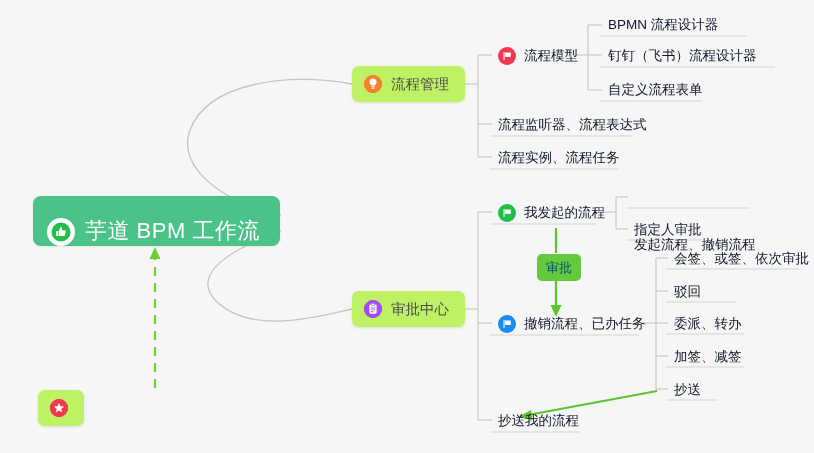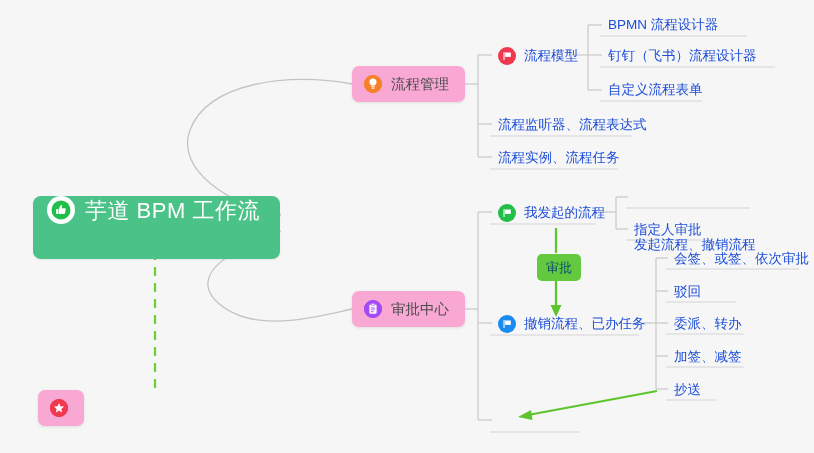--- a/index.html
+++ b/index.html
@@ -28,41 +28,41 @@
     height: 453px;
     pointer-events: none;
   }
 
   
   .root-node {
     position: absolute;
     left: 33px;
     top: 196px;
     width: 247px;
-    height: 63px;
+    height: 50px;
     background: #4bc287;
     border-radius: 8px;
     display: flex;
-    align-items: flex-start;
+    align-items: flex-end;
     padding-left: 14px;
     box-sizing: border-box;
     box-shadow: 0 1px 2px rgba(0,0,0,0.07);
   }
   .root-label {
     color: #ffffff;
     font-size: 22px;
     letter-spacing: 0.5px;
     margin-left: 10px;
     white-space: nowrap;
   }
 
   
   .card {
     position: absolute;
-    background: #f9a8d4;
+    background: #bef264;
     border-radius: 7px;
     box-shadow: 0 1px 3px rgba(0,0,0,0.10);
     display: flex;
     align-items: center;
     padding: 0 16px 0 12px;
     box-sizing: border-box;
     height: 36px;
   }
   .card .card-label {
     font-size: 14.5px;
@@ -72,21 +72,21 @@
   }
 
   .card-process   { left: 352px; top: 66px;  }
   .card-approval  { left: 352px; top: 291px; }
   .card-oa        { left: 38px;  top: 390px; }
 
   
   .leaf {
     position: absolute;
     font-size: 13.5px;
-    color: #1d4ed8;
+    color: #0f172a;
     white-space: nowrap;
     padding: 3px 8px 5px 8px;
     box-sizing: border-box;
     display: flex;
     align-items: center;
   }
   .leaf .leaf-label { line-height: 18px; }
   .leaf .leaf-icon  { margin-right: 8px; display: inline-flex; }
 
   
@@ -318,14 +318,17 @@
   <div class="leaf" style="left:666px; top:312px;">
     <span class="leaf-label">委派、转办</span>
   </div>
   <div class="leaf" style="left:666px; top:345px;">
     <span class="leaf-label">加签、减签</span>
   </div>
   <div class="leaf" style="left:666px; top:378px;">
     <span class="leaf-label">抄送</span>
   </div>
 
+  <div class="leaf" style="left:490px; top:409px;">
+    <span class="leaf-label">抄送我的流程</span>
+  </div>
 
 </div>
 
 </body></html>

